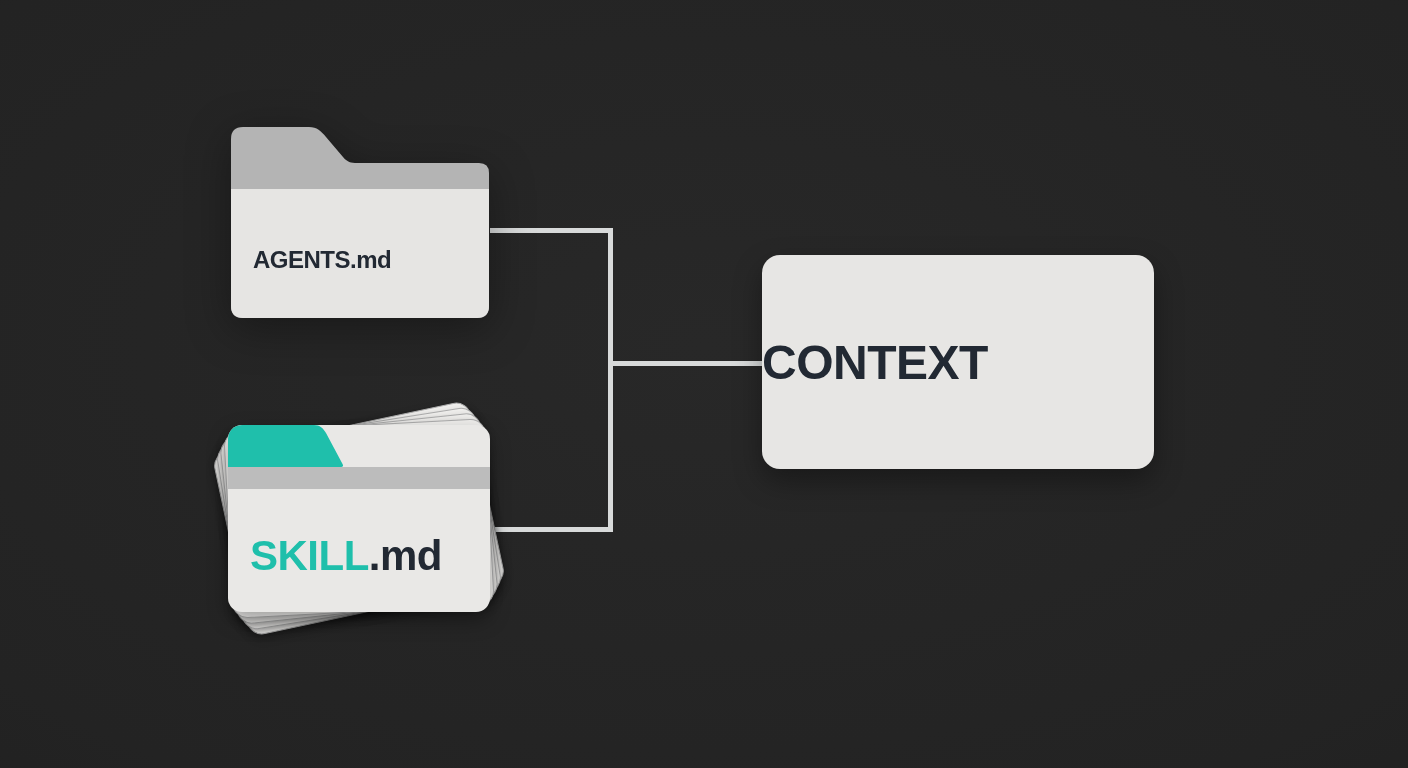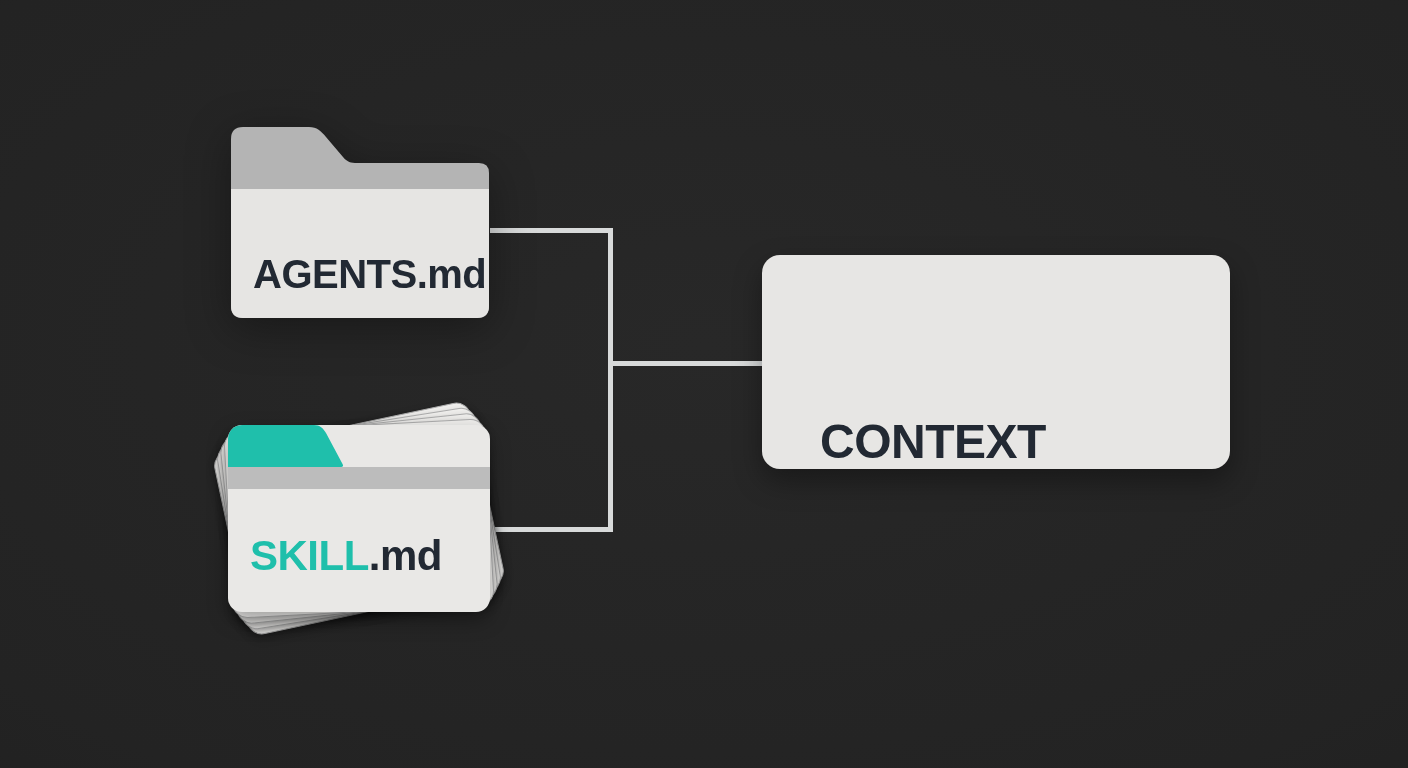--- a/index.html
+++ b/index.html
@@ -24,22 +24,22 @@
     position:relative;width:1408px;height:768px;
     background:radial-gradient(120% 120% at 50% 45%, #282828 0%, var(--bg) 55%, #1b1b1b 100%);
   }
   .line{position:absolute;background:var(--connector);z-index:1;}
 
   
   .folder-node{position:absolute;left:231px;top:126px;width:262px;height:192px;z-index:2;
     filter:drop-shadow(0 10px 22px rgba(0,0,0,.35));}
   .folder-node svg{position:absolute;left:0;top:0;}
   .folder-label{
-    position:absolute;left:22px;top:128px;width:218px;
-    font-size:40px;font-weight:bold;letter-spacing:-0.5px;line-height:40px;
+    position:absolute;left:22px;top:114px;width:218px;
+    font-size:24px;font-weight:bold;letter-spacing:-0.5px;line-height:40px;
     color:var(--text_dark);white-space:nowrap;
   }
 
   
   .stack-node{position:absolute;left:228px;top:425px;width:306px;height:187px;z-index:2;}
   .card{
     position:absolute;left:0;top:0;width:262px;height:187px;border-radius:15px;
     background:var(--back_card_fill);
     border:1.5px solid var(--back_card_border);
     box-sizing:border-box;
@@ -57,25 +57,25 @@
   .card-front svg{position:absolute;left:0;top:0;}
   .stack-label{
     position:absolute;left:22px;top:110px;
     font-size:42px;font-weight:bold;letter-spacing:-0.5px;line-height:42px;white-space:nowrap;
   }
   .stack-label .accent{color:var(--accent_teal);}
   .stack-label .rest{color:var(--text_dark);}
 
   
   .context-node{
-    position:absolute;left:762px;top:255px;width:468px;height:214px;z-index:2;
+    position:absolute;left:762px;top:255px;width:392px;height:214px;z-index:2;
     background:var(--context_fill);border-radius:18px;
-    display:flex;align-items:flex-end;
+    display:flex;align-items:center;
     box-shadow:0 12px 28px rgba(0,0,0,.35);
-    box-sizing:border-box;padding-left:58px;
+    box-sizing:border-box;
   }
   .context-label{
     font-size:48px;font-weight:bold;letter-spacing:-0.5px;color:var(--text_dark);
     white-space:nowrap;
   }
 </style>
 </head>
 <body>
 
 <div class="stage">

